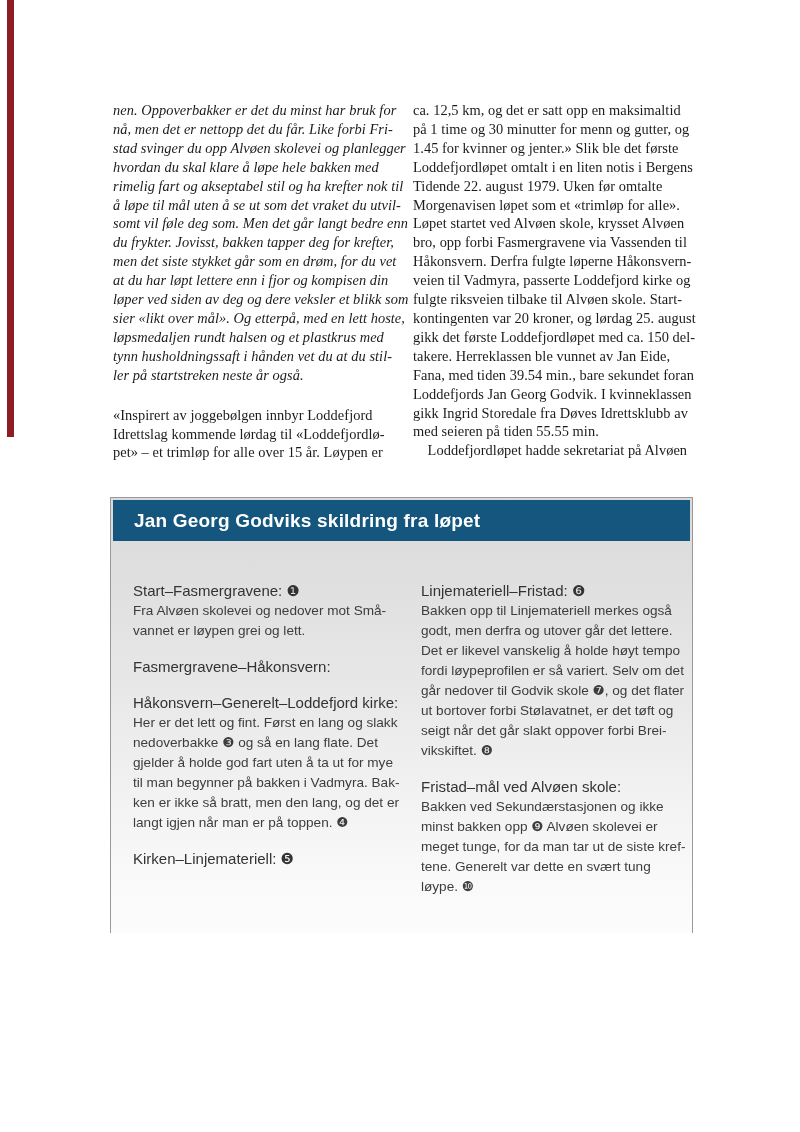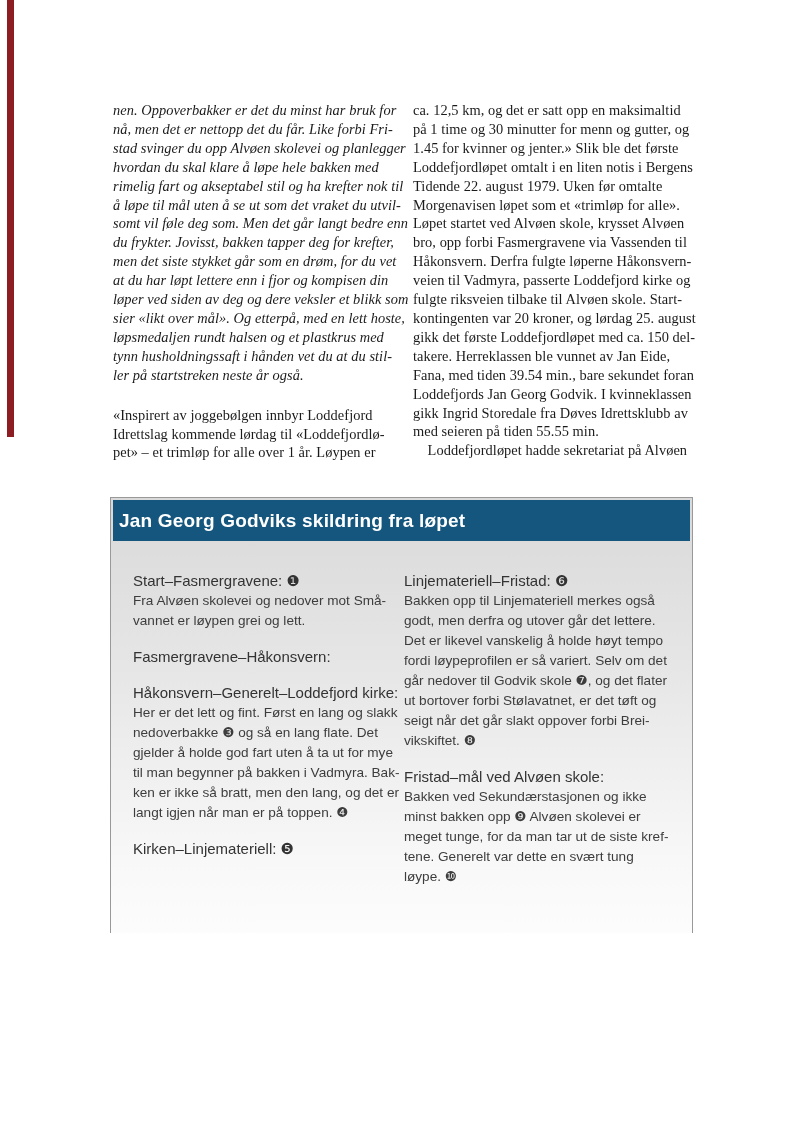--- a/index.html
+++ b/index.html
@@ -23,28 +23,28 @@
   .italic { font-style:italic; }
   .para-gap { margin-top:21px; }
 
   .infobox {
     position:absolute; left:110px; top:497px; width:583px; height:486px;
     box-sizing:border-box; border:1px solid #999999;
     background:linear-gradient(180deg,#d9d9d9 0%,#e6e6e6 35%,#f8f8f8 75%,#ffffff 100%);
   }
   .infobox-header {
     margin:2px 2px 0 2px; height:41px; background:#14567d;
-    display:flex; align-items:center; padding-left:6px; box-sizing:border-box;
+    display:flex; align-items:center; padding-left:21px; box-sizing:border-box;
   }
   .infobox-title {
     color:#ffffff; font-family:"Liberation Sans", sans-serif;
     font-weight:bold; font-size:19px; letter-spacing:0.2px;
   }
   .infobox-body {
-    display:flex; gap:3px; padding:30px 0 0 22px;
+    display:flex; gap:20px; padding:40px 0 0 22px;
     font-family:"Liberation Sans","DejaVu Sans", sans-serif;
   }
   .ib-col { width:268px; }
   .ib-heading {
     margin:16px 0 0 0; font-size:15px; line-height:20px; color:#333333;
     white-space:pre;
   }
   .ib-heading.first { margin-top:0; }
   .ib-body {
     margin:0; font-size:13.6px; line-height:20px; color:#3d3d3d;
@@ -82,21 +82,21 @@
 du frykter. Jovisst, bakken tapper deg for krefter,
 men det siste stykket går som en drøm, for du vet
 at du har løpt lettere enn i fjor og kompisen din
 løper ved siden av deg og dere veksler et blikk som
 sier «likt over mål». Og etterpå, med en lett hoste,
 løpsmedaljen rundt halsen og et plastkrus med
 tynn husholdningssaft i hånden vet du at du stil-
 ler på startstreken neste år også.</p>
       <p class="serif-text para-gap">«Inspirert av joggebølgen innbyr Loddefjord
 Idrettslag kommende lørdag til «Loddefjordlø-
-pet» – et trimløp for alle over 1 år. Løypen er</p>
+pet» – et trimløp for alle over 15 år. Løypen er</p>
     </div>
     <div class="col">
       <p class="serif-text">ca. 12,5 km, og det er satt opp en maksimaltid
 på 1 time og 30 minutter for menn og gutter, og
 1.45 for kvinner og jenter.» Slik ble det første
 Loddefjordløpet omtalt i en liten notis i Bergens
 Tidende 22. august 1979. Uken før omtalte
 Morgenavisen løpet som et «trimløp for alle».
 Løpet startet ved Alvøen skole, krysset Alvøen
 bro, opp forbi Fasmergravene via Vassenden til

